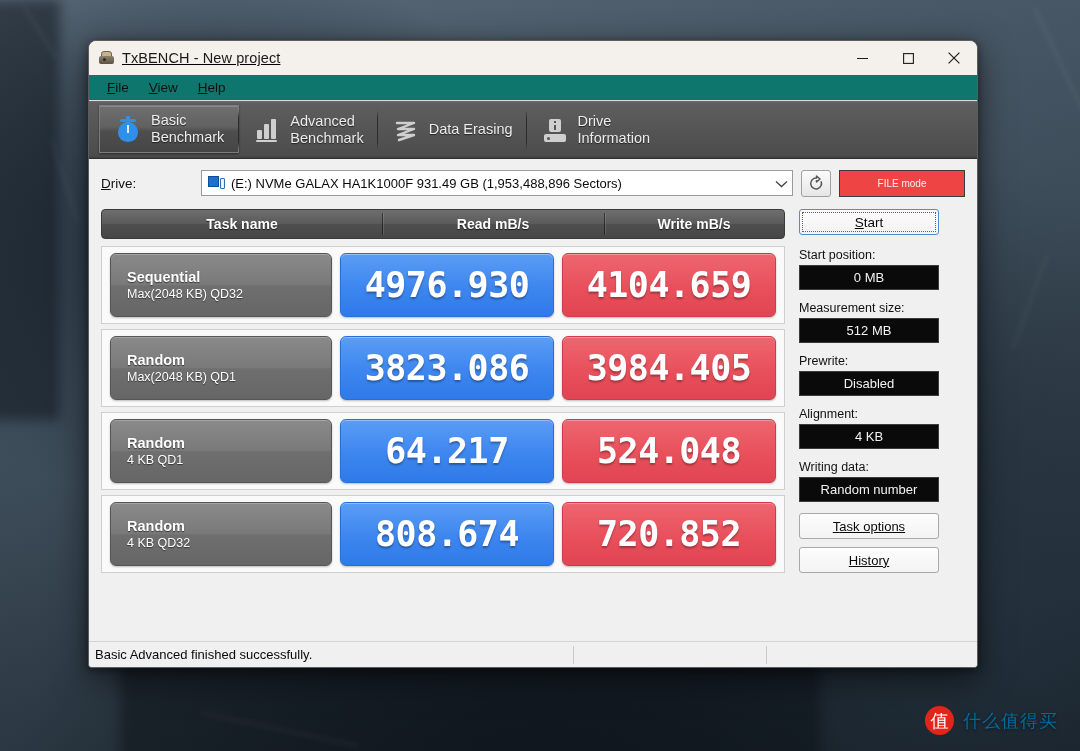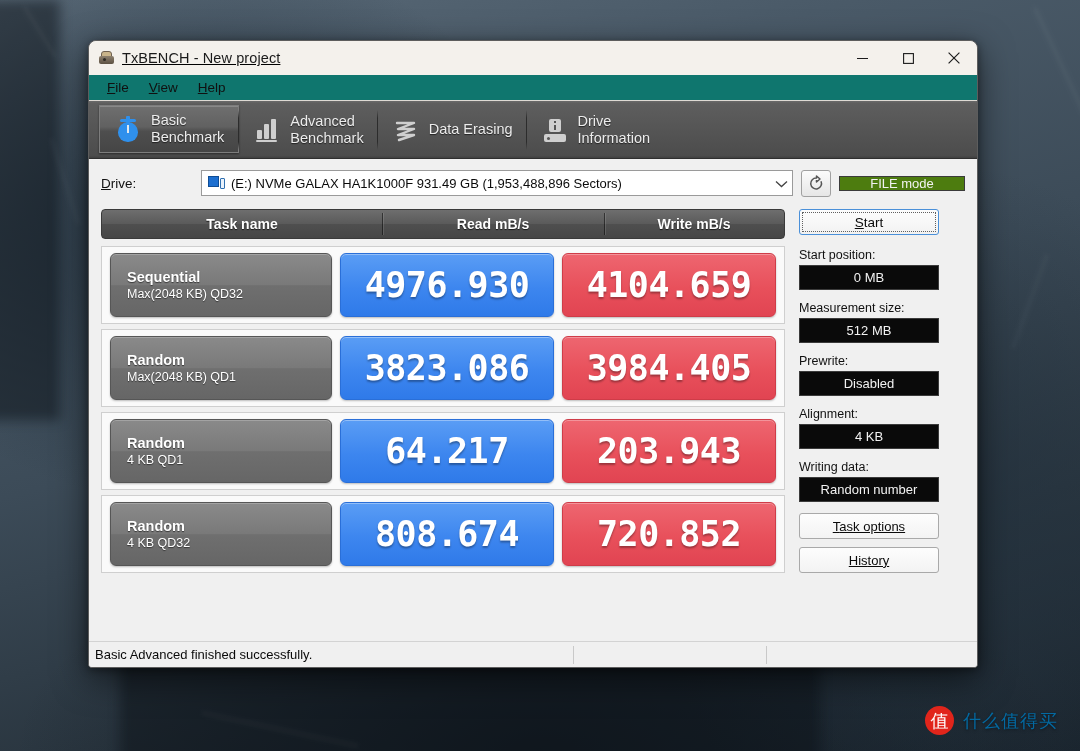--- a/index.html
+++ b/index.html
@@ -242,25 +242,25 @@
   #drive-arrow { margin-left: auto; padding-left: 8px; color: #444; flex: 0 0 auto; }
   #refresh-btn {
     width: 30px; height: 27px;
     background: linear-gradient(#fbfbfb, #e6e6e6);
     border: 1px solid #a0a0a0;
     border-radius: 3px;
     display: flex; align-items: center; justify-content: center;
     flex: 0 0 auto;
   }
   #filemode-btn {
-    width: 126px; height: 15px;
-    background: #4d7c0f;
+    width: 126px; height: 27px;
+    background: #ef4444;
     border: 1px solid #3b3b3b;
     color: #f2f2f2;
-    font-size: 13px;
+    font-size: 10px;
     display: flex; align-items: center; justify-content: center;
     flex: 0 0 auto;
   }
 
   
   #main-area { display: flex; gap: 14px; flex: 1 1 auto; min-height: 0; }
 
   #results { width: 684px; flex: 0 0 auto; display: flex; flex-direction: column; }
 
   #results-header {
@@ -566,21 +566,21 @@
           <div class="value-box value-read">3823.086</div>
           <div class="value-box value-write">3984.405</div>
         </div>
 
         <div class="result-row">
           <div class="task-box">
             <div class="task-title">Random</div>
             <div class="task-sub">4 KB QD1</div>
           </div>
           <div class="value-box value-read">64.217</div>
-          <div class="value-box value-write">203.943</div>
+          <div class="value-box value-write">524.048</div>
         </div>
 
         <div class="result-row">
           <div class="task-box">
             <div class="task-title">Random</div>
             <div class="task-sub">4 KB QD32</div>
           </div>
           <div class="value-box value-read">808.674</div>
           <div class="value-box value-write">720.852</div>
         </div>

